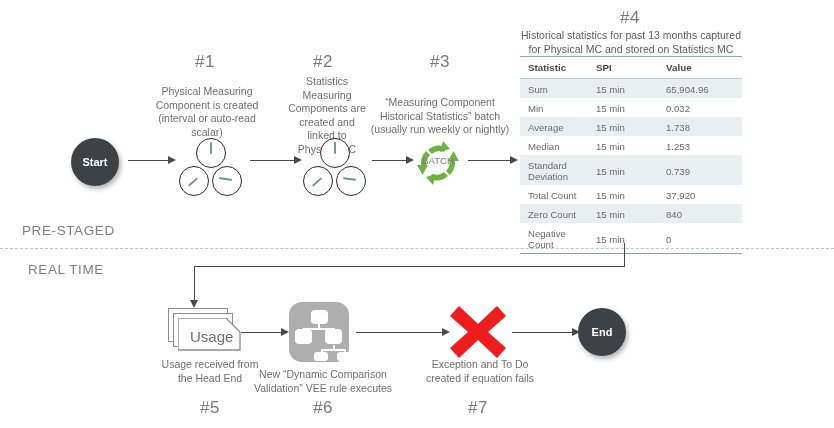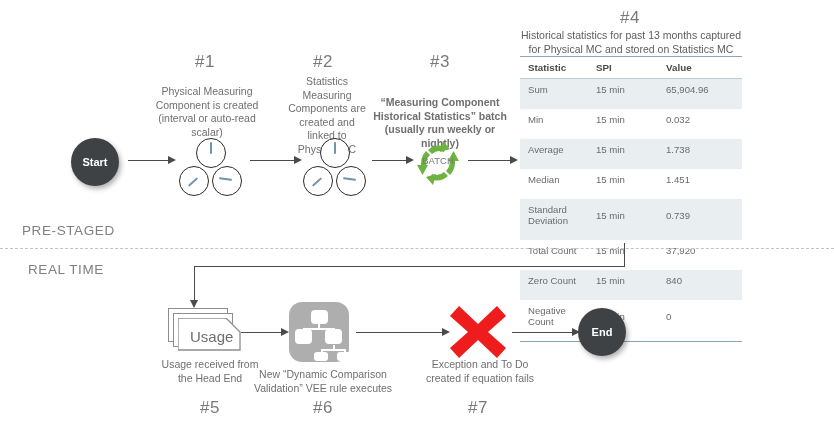--- a/index.html
+++ b/index.html
@@ -30,21 +30,21 @@
   
   .divider{height:0;border-top:1.5px dashed #c3c3c3;}
   .band{font-size:13.5px;color:#808080;letter-spacing:.6px;}
 
   
   .tbl-title{font-size:10.5px;line-height:14px;text-align:center;color:#5d5d5d;}
   table.stats{border-collapse:collapse;width:222px;font-size:9.6px;color:#6b6b6b;}
   table.stats th{font-weight:bold;color:#4a4a4a;text-align:left;
                  padding:5px 6px 5px 8px;font-size:9.8px;}
   table.stats thead tr{border-top:1.6px solid #8aa7b5;border-bottom:1.2px solid #b9cdd6;margin-top:44px;}
-  table.stats td{padding:5px 6px 14px 8px;}
+  table.stats td{padding:5px 6px 3px 8px;}
   table.stats tbody tr:nth-child(odd){background:#e9eff1;}
   table.stats tbody tr:last-child{border-bottom:1.6px solid #8aa7b5;}
   .c-spi{width:56px;}
   .c-val{width:70px;}
 
   
   .doc{position:absolute;background:#fff;border:1.3px solid #8d8d8d;}
   .doc-label{position:absolute;font-size:15px;color:#6f6f6f;}
 
   
@@ -55,21 +55,21 @@
 </head>
 <body>
 
 <div class="abs step-num" style="left:170px;top:52px;width:70px;">#1</div>
 <div class="abs step-num" style="left:288px;top:52px;width:70px;">#2</div>
 <div class="abs step-num" style="left:405px;top:52px;width:70px;">#3</div>
 <div class="abs step-num" style="left:595px;top:8px;width:70px;">#4</div>
 
 <div class="abs desc" style="left:155px;top:85px;width:104px;">Physical Measuring Component is created (interval  or auto-read scalar)</div>
 <div class="abs desc" style="left:288px;top:75px;width:78px;">Statistics Measuring Components are created and linked to Physical MC</div>
-<div class="abs desc" style="left:370px;top:96px;width:140px;font-weight:bold;">“Measuring Component Historical Statistics” batch (usually run weekly or nightly)</div>
+<div class="abs desc" style="left:370px;top:96px;width:140px;">“Measuring Component Historical Statistics” batch (usually run weekly or nightly)</div>
 
 <div class="abs endnode" style="left:71px;top:138px;">
   <span>Start</span>
 </div>
 
 <div class="abs hline" style="left:128px;top:160px;width:42px;"></div>
 <div class="arrowR" style="left:168px;top:156px;"></div>
 
 <div class="abs" style="left:176px;top:138px;width:68px;height:60px;">
   <div class="meter" style="left:20px;top:0px;width:28px;height:28px;">
@@ -141,21 +141,21 @@
         <td>0.032</td>
       </tr>
       <tr>
         <td>Average</td>
         <td>15 min</td>
         <td>1.738</td>
       </tr>
       <tr>
         <td>Median</td>
         <td>15 min</td>
-        <td>1.451</td>
+        <td>1.253</td>
       </tr>
       <tr>
         <td>Standard Deviation</td>
         <td>15 min</td>
         <td>0.739</td>
       </tr>
       <tr>
         <td>Total Count</td>
         <td>15 min</td>
         <td>37,920</td>

